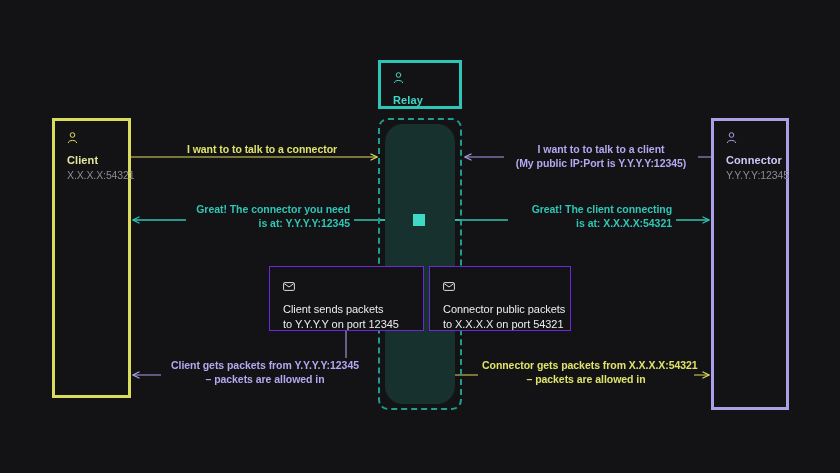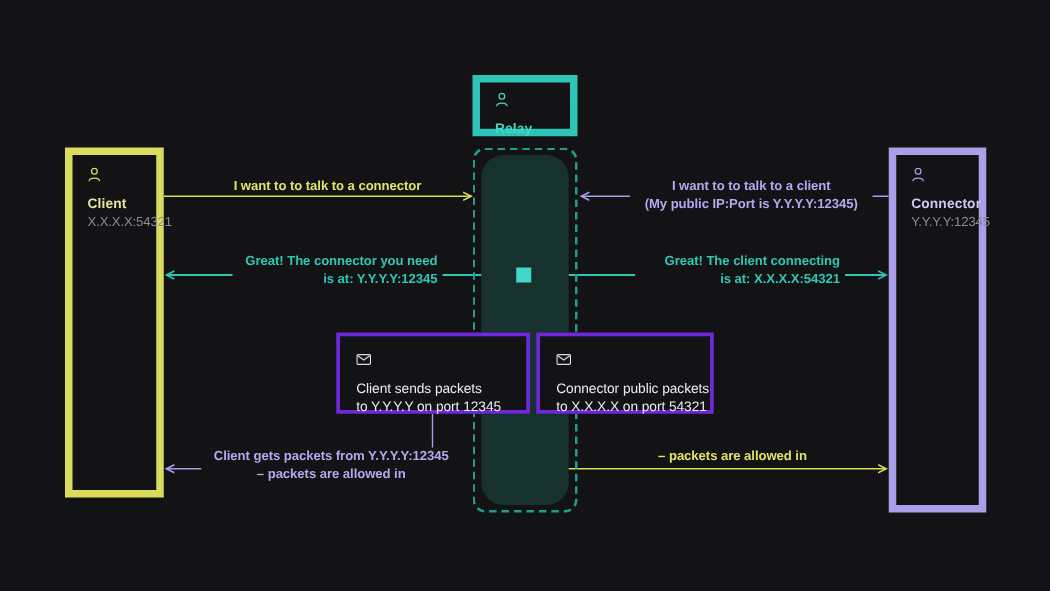--- a/index.html
+++ b/index.html
@@ -22,21 +22,21 @@
     top: 0;
     width: 840px;
     height: 473px;
     pointer-events: none;
   }
 
   
   .node {
     position: absolute;
     box-sizing: border-box;
-    border: 6px solid #0c4a6e;
+    border: 3px solid #0c4a6e;
     background: #131316;
     padding: 10px 12px 0 12px;
   }
   .node.client   { left: 52px;  top: 118px; width: 79px;  height: 280px;
                    border-color: #d9dc5c; }
   .node.connector{ left: 711px; top: 118px; width: 78px;  height: 292px;
                    border-color: #a9a0e8; }
   .node.relay    { left: 378px; top: 60px;  width: 84px;  height: 49px;
                    border-color: #2ec4b6; padding-top: 8px; }
 
@@ -87,21 +87,21 @@
     width: 12px;
     height: 12px;
     background: #3fd9c6;
   }
 
   
   .packet-card {
     position: absolute;
     box-sizing: border-box;
     background: #131316;
-    border: 3px solid #6d28d9;
+    border: 1px solid #6d28d9;
     padding: 11px 13px 0 13px;
   }
   .packet-card.left  { left: 269px; top: 266px; width: 155px; height: 65px; }
   .packet-card.right { left: 429px; top: 266px; width: 142px; height: 65px; }
   .packet-card .glyph { display:block; margin-bottom: 8px; line-height: 1; }
   .packet-card .line {
     font-size: 11px;
     color: #ececf0;
     line-height: 15px;
     white-space: nowrap;
@@ -229,20 +229,21 @@
     <span>Great! The client connecting</span>
     <span class="l2">is at: X.X.X.X:54321</span>
   </div>
 
   <div class="edge-label c-purple lbl-client-gets">
     <span>Client gets packets from Y.Y.Y.Y:12345</span>
     <span class="l2">– packets are allowed in</span>
   </div>
 
   <div class="edge-label c-yellow lbl-connector-gets">
+    <span>Connector gets packets from X.X.X.X:54321</span>
     <span class="l2">– packets are allowed in</span>
   </div>
 
   <div class="packet-card left">
     <span class="glyph">
       <svg width="12" height="9" viewBox="0 0 12 9" xmlns="http://www.w3.org/2000/svg">
         <rect x="0.6" y="0.6" width="10.8" height="7.8" rx="1" fill="none" stroke="#dcdce0" stroke-width="1"></rect>
         <path d="M1.2,1.6 L6,5 L10.8,1.6" fill="none" stroke="#dcdce0" stroke-width="1"></path>
       </svg>
     </span>

